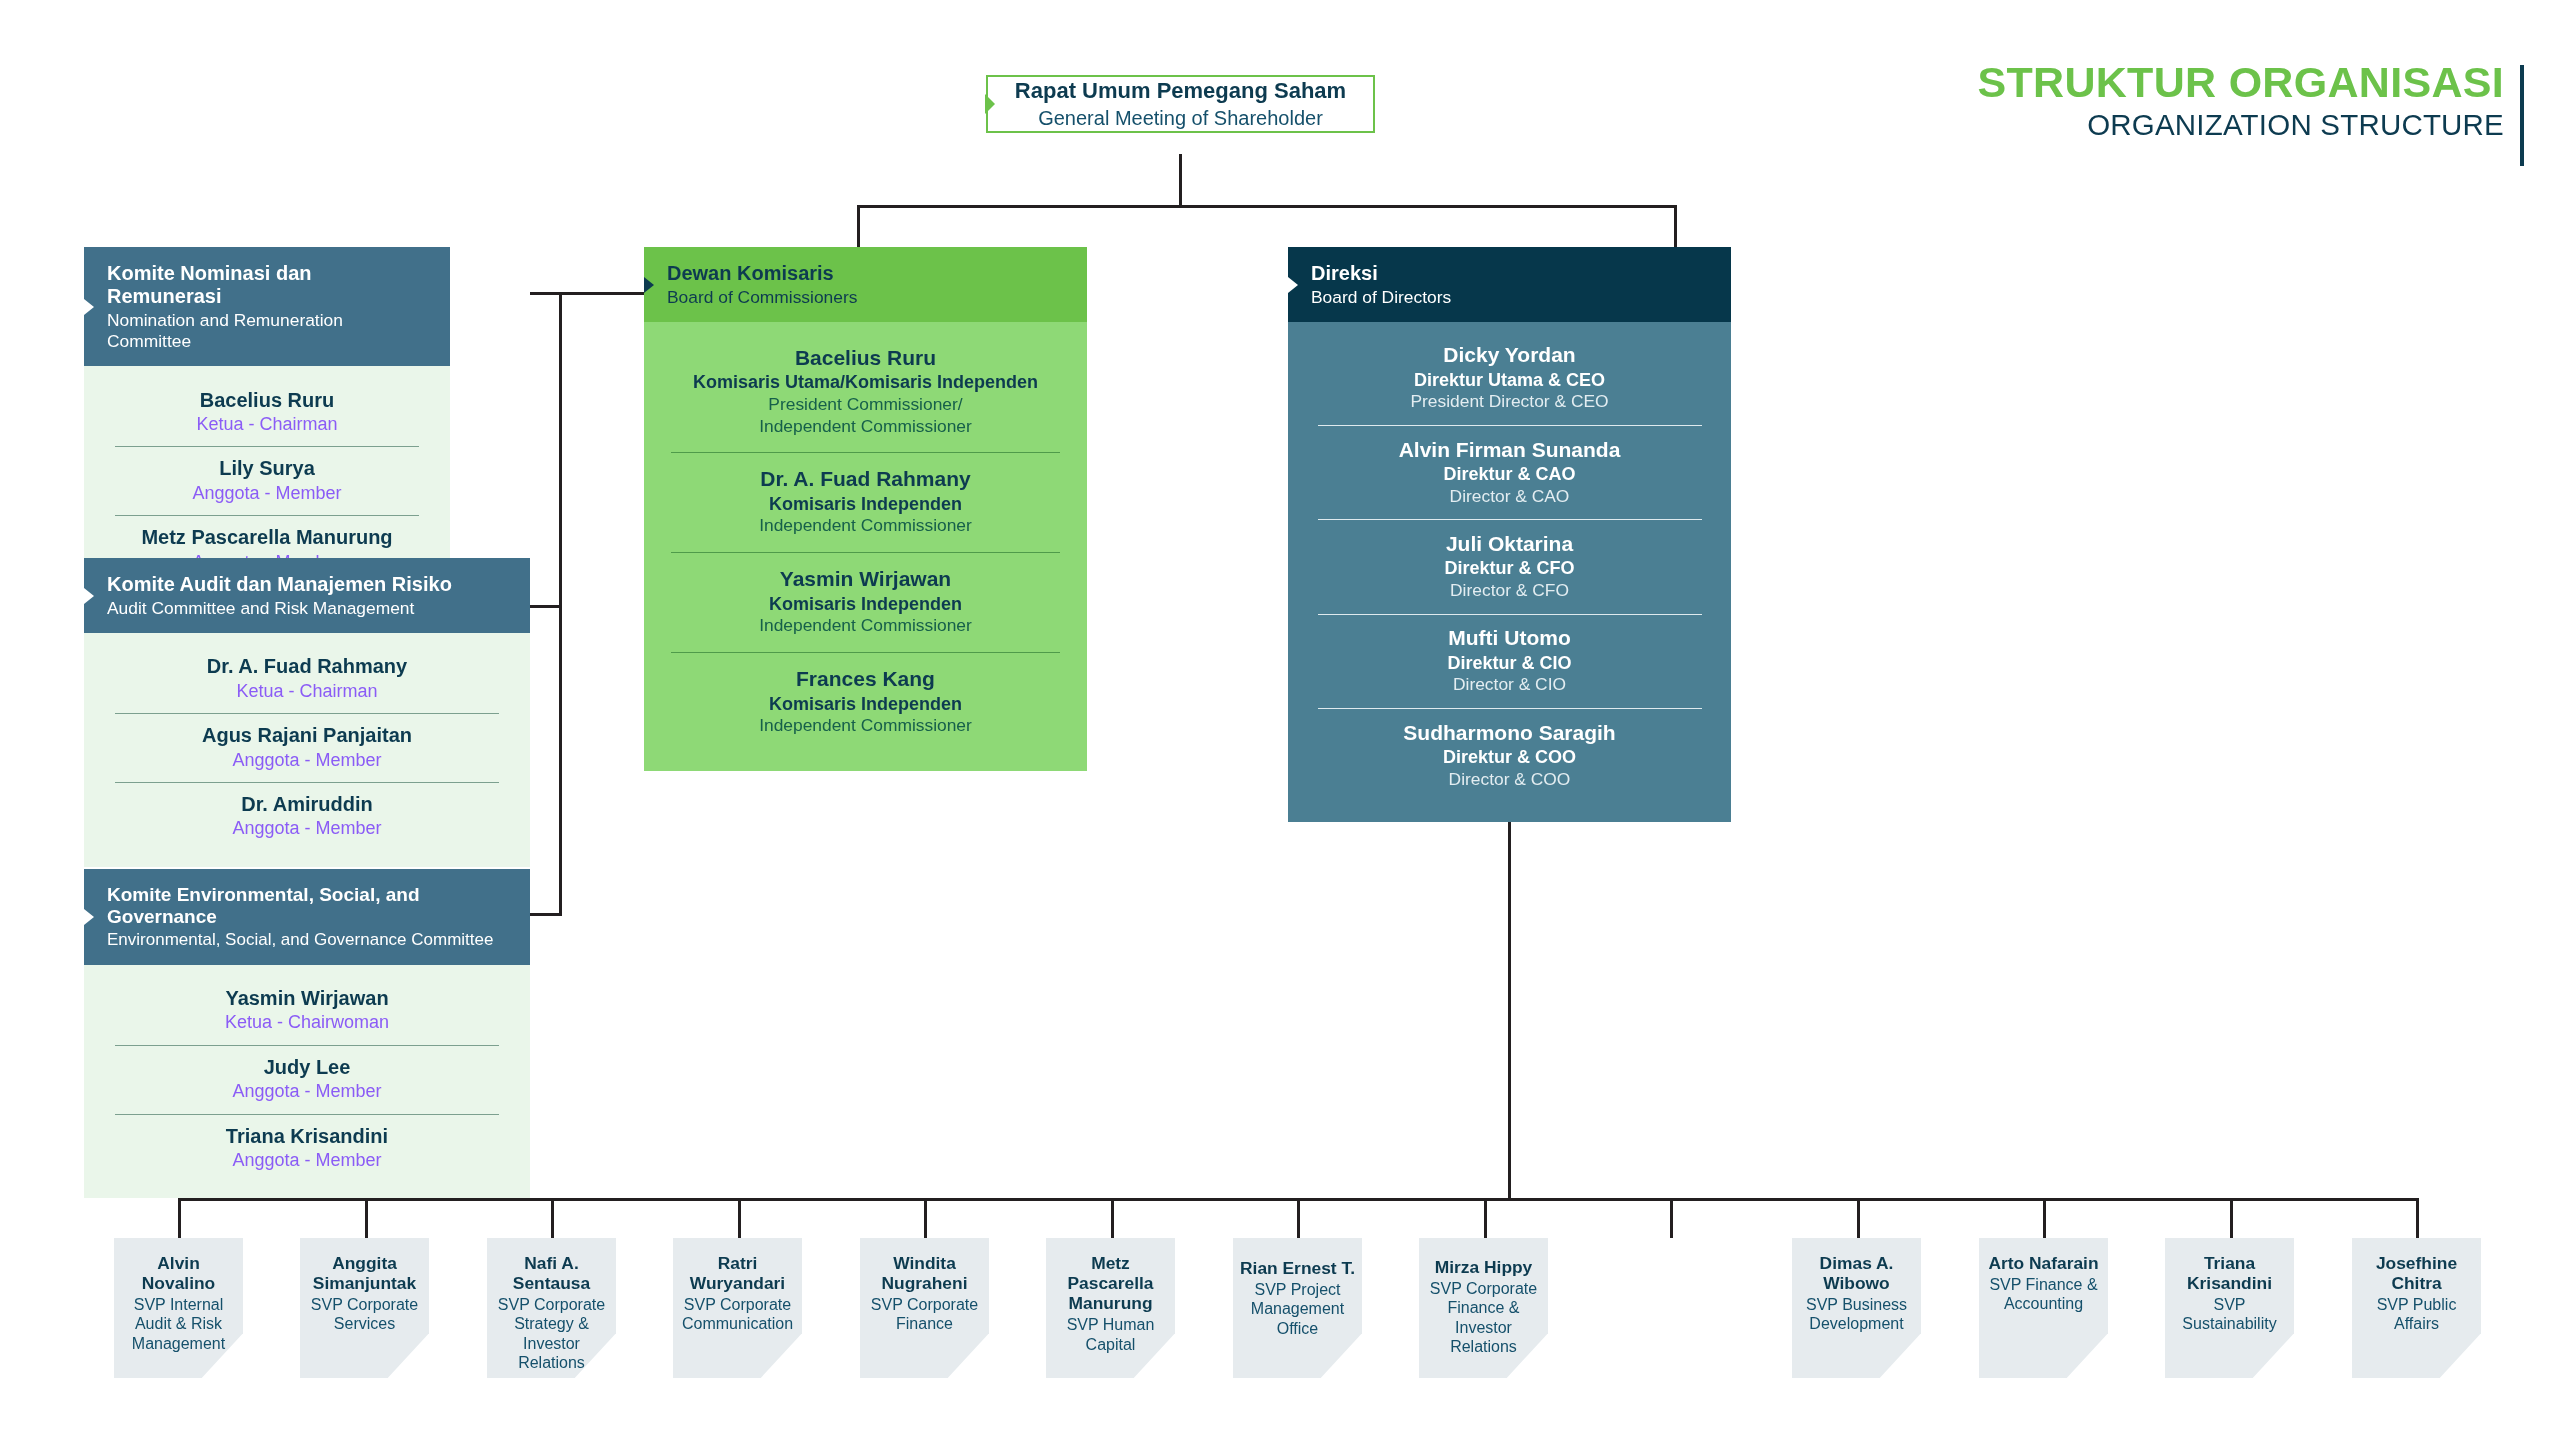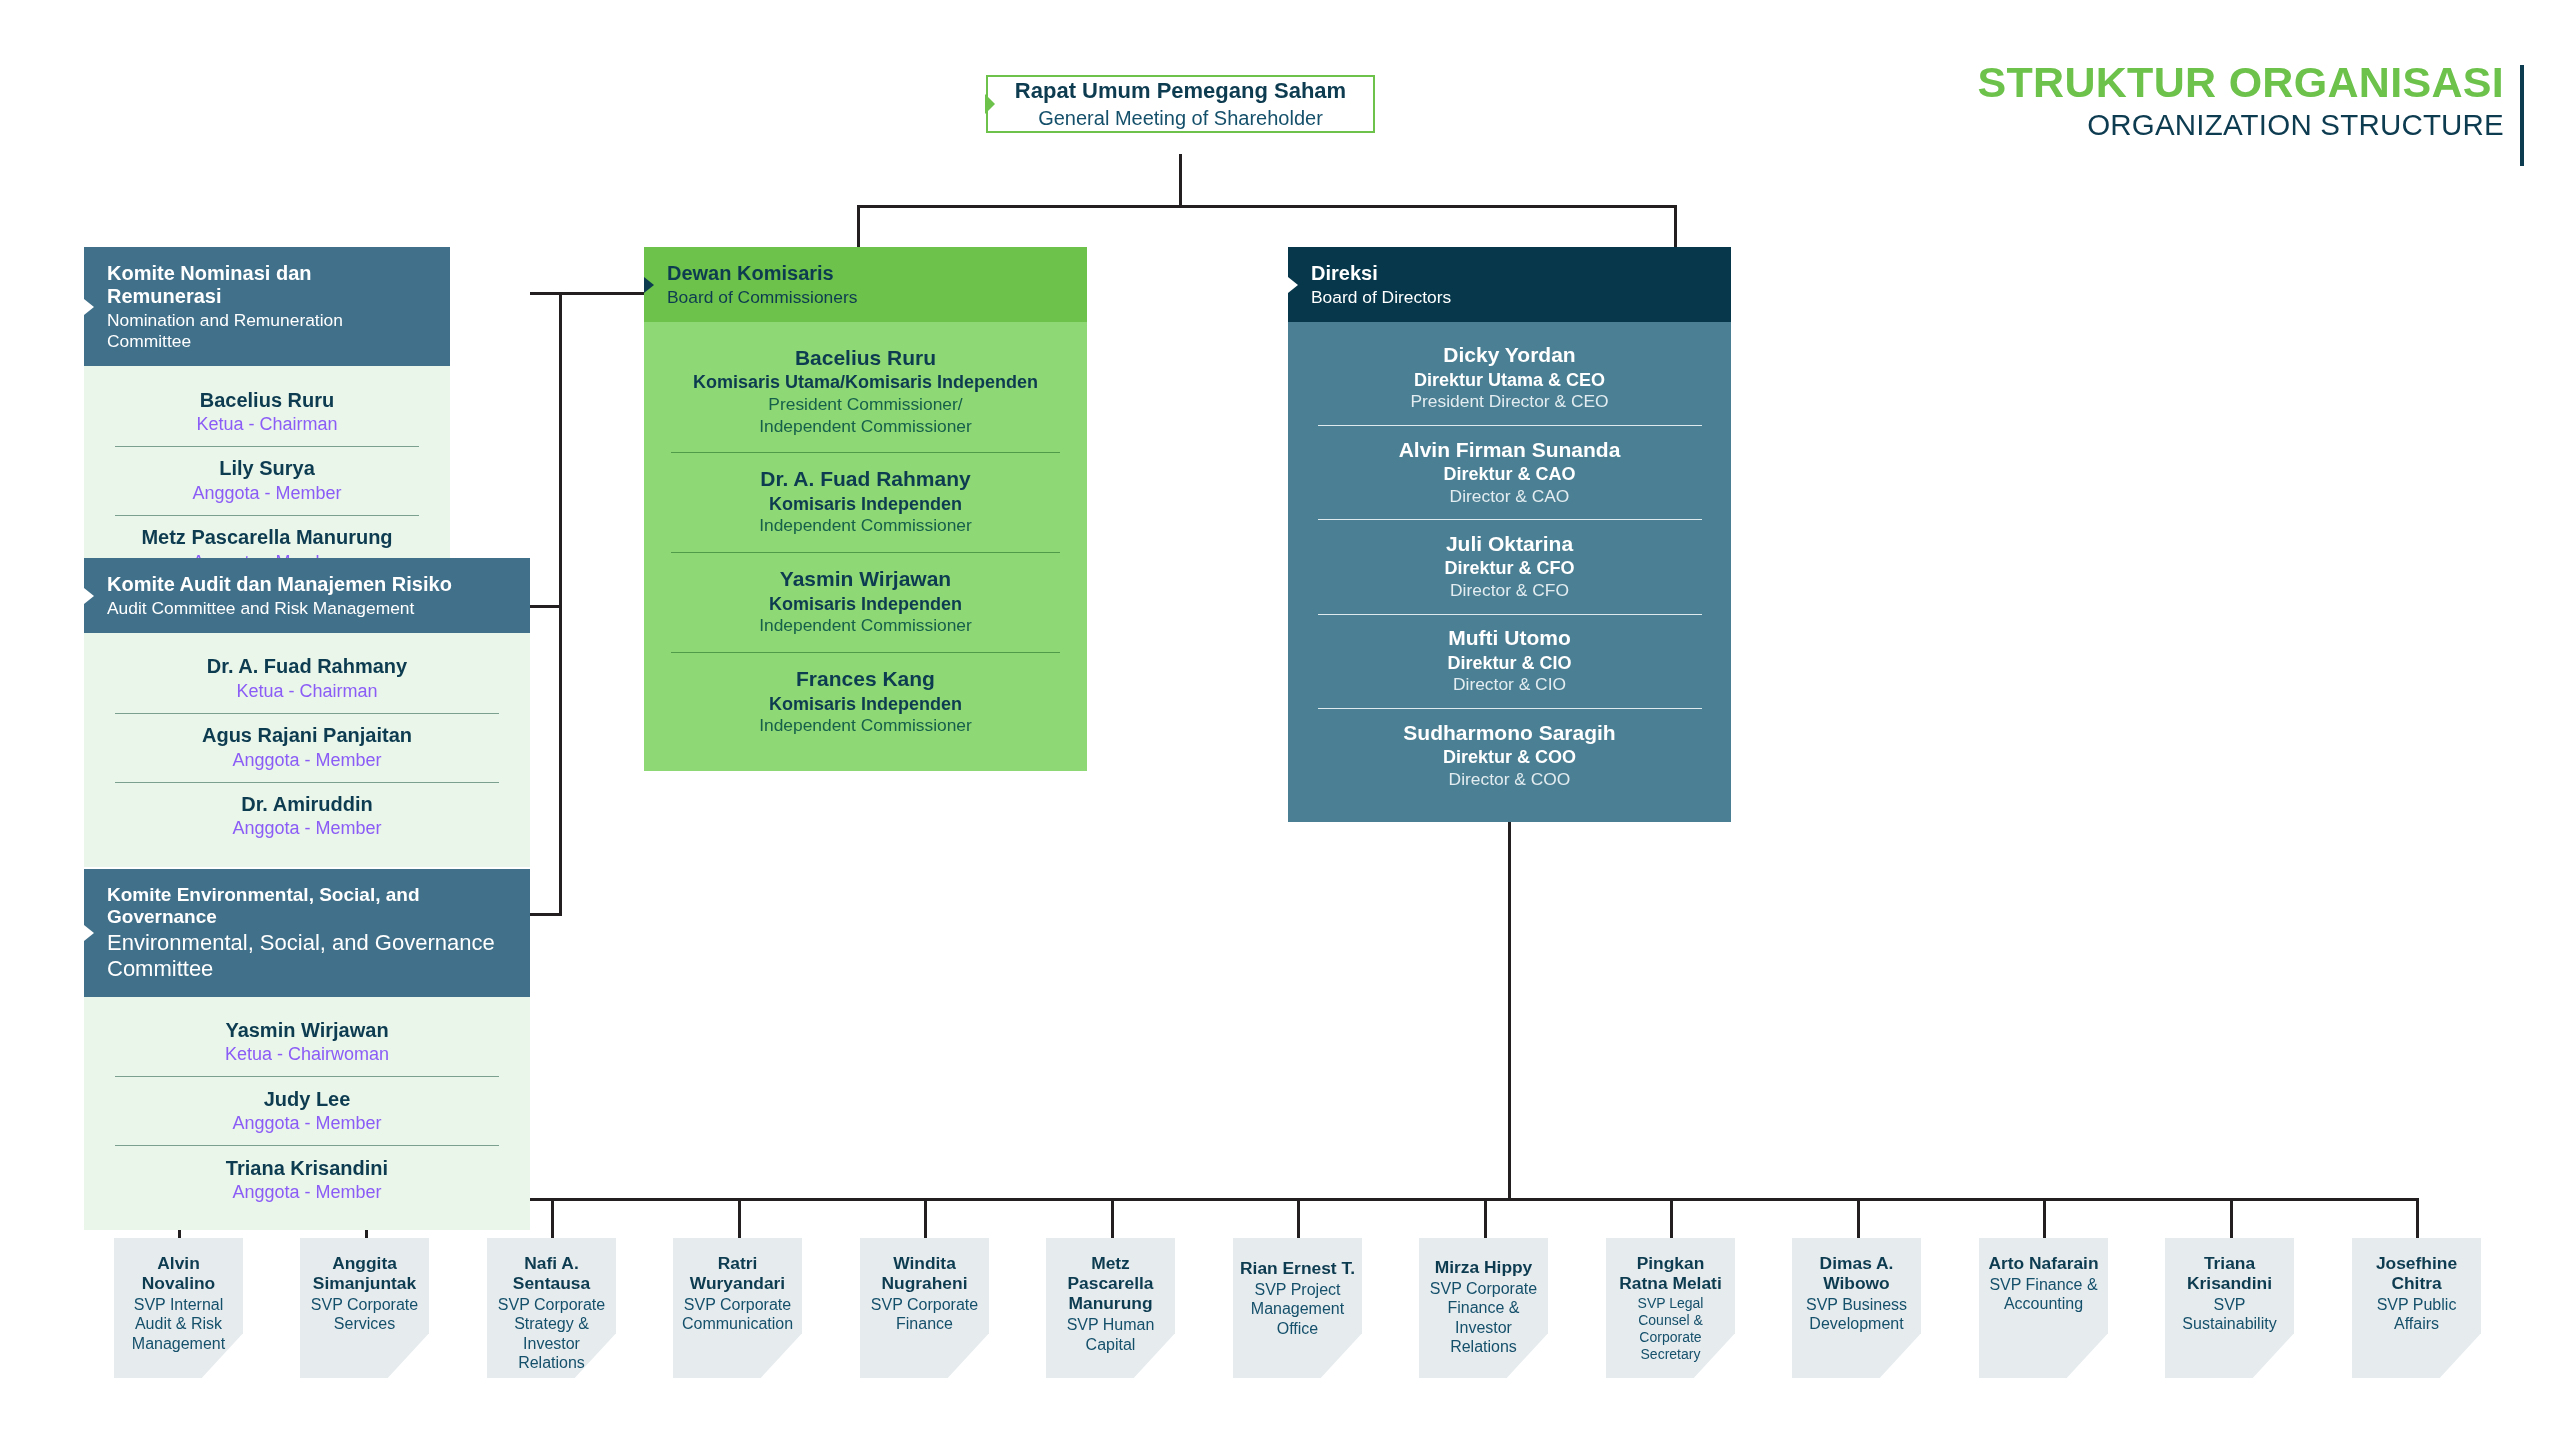--- a/index.html
+++ b/index.html
@@ -190,21 +190,21 @@
       <div class="entry">
         <div class="nm">Dr. Amiruddin</div>
         <div class="rl">Anggota - Member</div>
       </div>
     </div>
   </div>
 
   <div class="panel cmte" style="left:84px; top:869px; width:446px;">
     <div class="head">
       <div class="h1" style="font-size:19px;">Komite Environmental, Social, and Governance</div>
-      <div class="h2" style="font-size:22px;">Environmental, Social, and Governance Committee</div>
+      <div class="h2" style="font-size:17px;">Environmental, Social, and Governance Committee</div>
     </div>
     <div class="body">
       <div class="entry">
         <div class="nm">Yasmin Wirjawan</div>
         <div class="rl">Ketua - Chairwoman</div>
       </div>
       <div class="entry">
         <div class="nm">Judy Lee</div>
         <div class="rl">Anggota - Member</div>
       </div>
@@ -305,24 +305,20 @@
       <div class="ttl">SVP Human Capital</div>
     </div>
     <div class="svp" style="left:1119px; padding-top:20px;">
       <div class="nm">Rian Ernest T.</div>
       <div class="ttl">SVP Project Management Office</div>
     </div>
     <div class="svp" style="left:1305px; padding-top:19px;">
       <div class="nm">Mirza Hippy</div>
       <div class="ttl">SVP Corporate Finance &amp; Investor Relations</div>
     </div>
-    <div class="svp" style="left:1492px;">
-      <div class="nm">Pingkan Ratna Melati</div>
-      <div class="ttl" style="font-size:14px;">SVP Legal Counsel &amp; Corporate Secretary</div>
-    </div>
     <div class="svp" style="left:1678px;">
       <div class="nm">Dimas A. Wibowo</div>
       <div class="ttl">SVP Business Development</div>
     </div>
     <div class="svp" style="left:1865px;">
       <div class="nm">Arto Nafarain</div>
       <div class="ttl">SVP Finance &amp; Accounting</div>
     </div>
     <div class="svp" style="left:2051px;">
       <div class="nm">Triana Krisandini</div>

